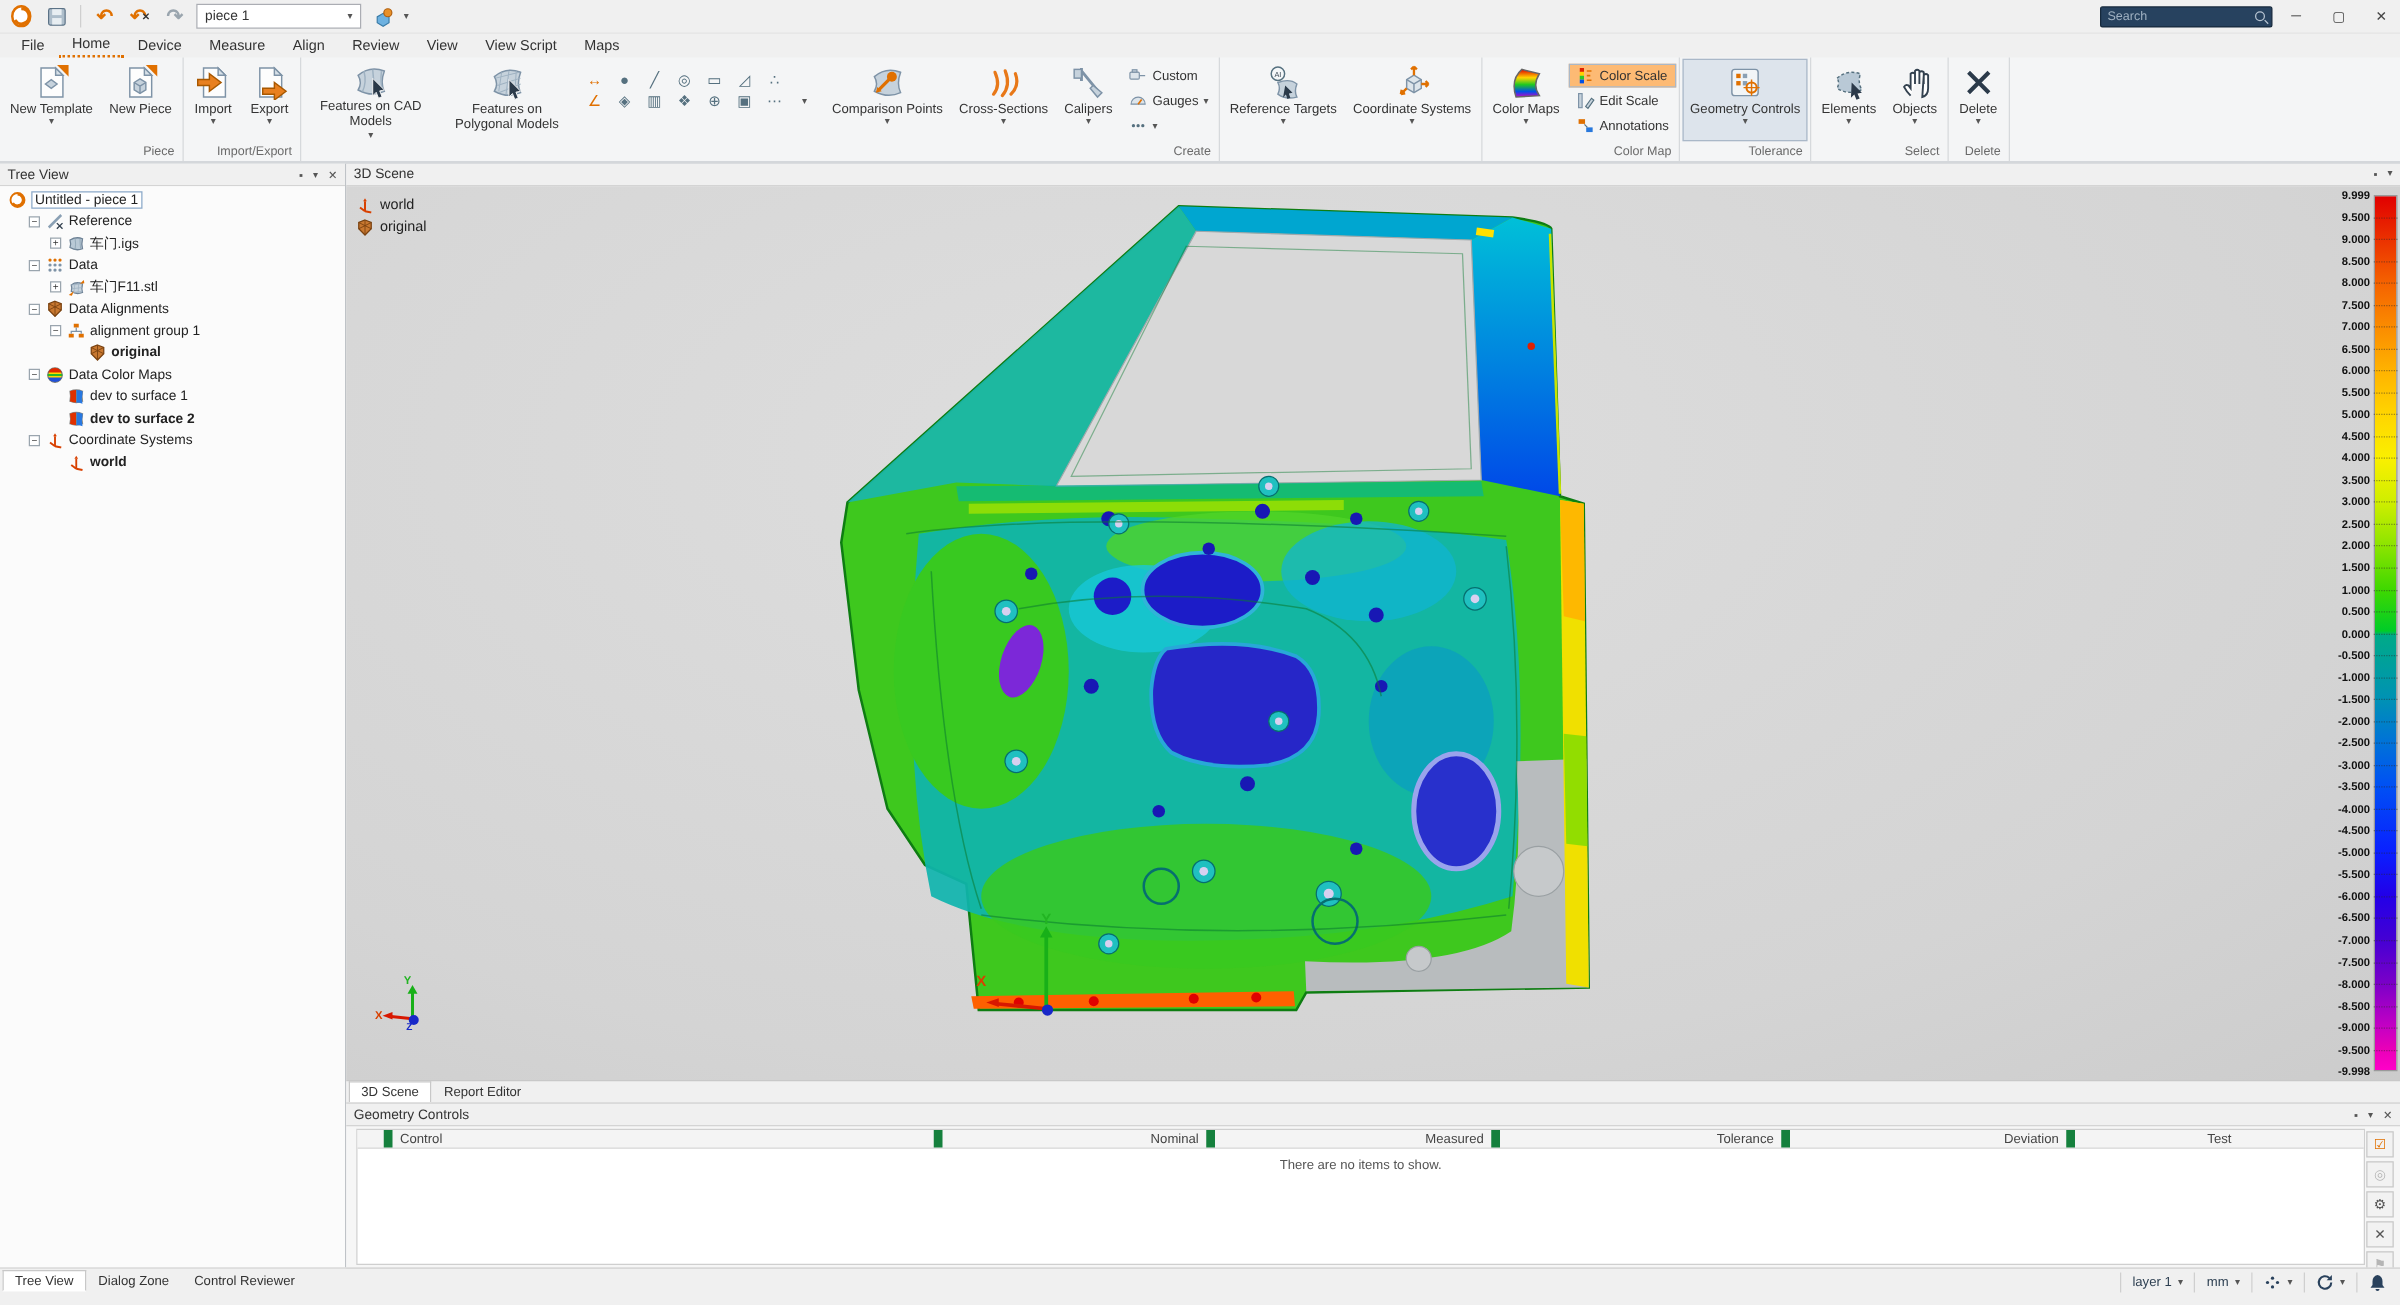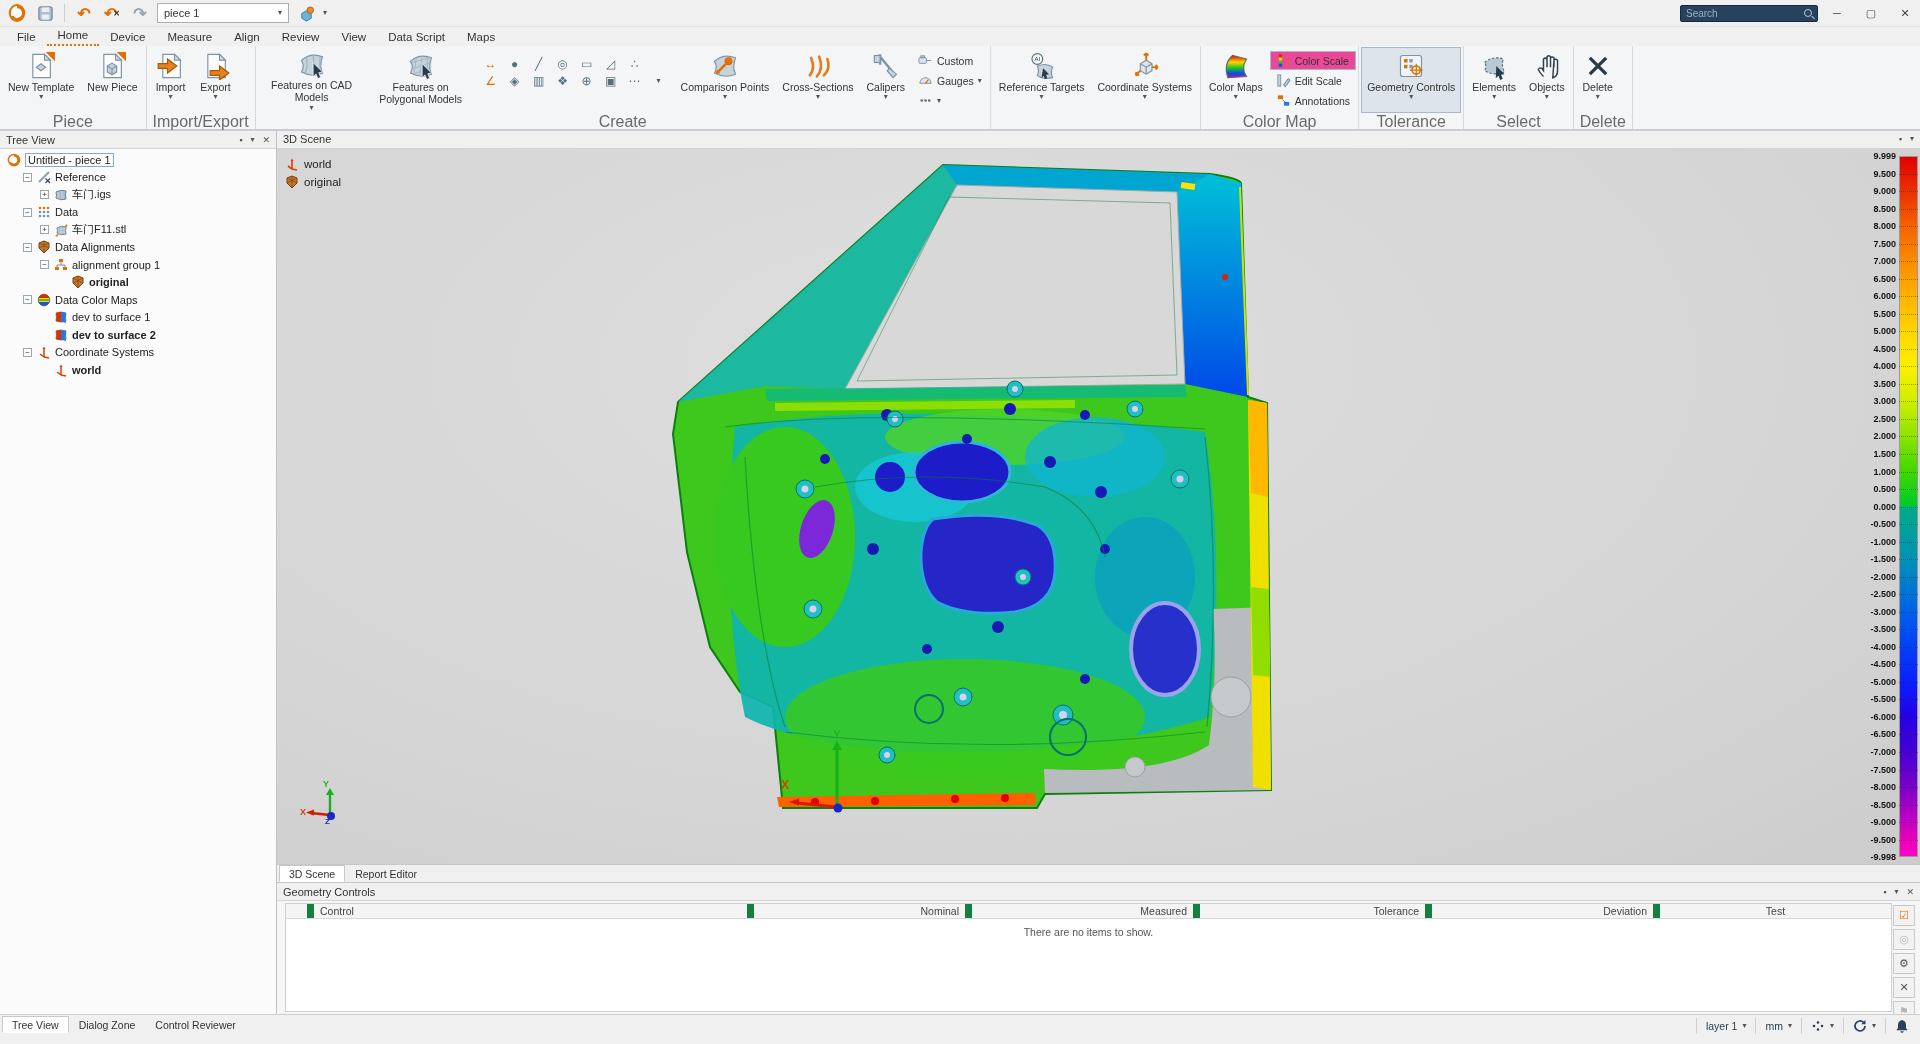--- a/index.html
+++ b/index.html
@@ -26,29 +26,29 @@
     transform:rotate(45deg); left:6px; top:7px; }
   .winbtn { width:30px; height:26px; display:flex; align-items:center; justify-content:center; color:#444; font-size:11px; }
   
   #menubar { height:19px; display:flex; align-items:flex-end; gap:0; background:#f0f0f0; padding-left:6px; }
   .menu-item { padding:2px 11px 3px; font-size:11.5px; color:#333; }
   .menu-item.active { font-weight:normal; border-bottom:2px dotted #e07000; }
   
   #ribbon { height:84px; background:#f4f5f6; border-bottom:1px solid #c9cdd2; display:flex; align-items:stretch; }
   .rgroup { display:flex; flex-direction:column; border-right:1px solid #d6d9dc; padding:1px 2px 0; }
   .rbody { flex:1; display:flex; align-items:flex-start; gap:1px; }
-  .glabel { height:14px; font-size:16px; color:#6a6a6a; text-align:center; line-height:14px; white-space:nowrap; padding:0 4px; }
+  .glabel { height:14px; font-size:10px; color:#6a6a6a; text-align:right; line-height:14px; white-space:nowrap; padding:0 4px; }
   .rbtn { display:flex; flex-direction:column; align-items:center; padding:3px 5px 1px; border:1px solid transparent;
     min-width:44px; height:66px; }
   .rbtn.hl { background:#dde4ec; border-color:#aab8c8; }
   .rbtn .ric { height:30px; display:flex; align-items:center; justify-content:center; }
   .rbtn .rlab { font-size:10.5px; text-align:center; line-height:1.18; max-width:96px; color:#333; }
   .rstack { display:flex; flex-direction:column; gap:1px; padding-top:4px; }
   .sbtn { display:flex; align-items:center; gap:4px; height:19px; padding:0 5px; border:1px solid transparent; font-size:10.5px; }
-  .sbtn.hl { background:#ec4899; border-color:#aab8c8; }
+  .sbtn.hl { background:#fdba74; border-color:#aab8c8; }
   .rgrid { display:grid; grid-template-columns:repeat(8,24px); grid-auto-rows:17px; padding:8px 3px 0;
     align-items:center; justify-items:center; }
   .gi { font-size:12px; color:#55707f; line-height:1; }
   .gi.or { color:#e07000; }
   
   #main { display:flex; height:884px; border-top:1px solid #c9cdd2; }
   #leftpanel { width:277px; background:#fafafa; border-right:1px solid #bfc3c7; display:flex; flex-direction:column; }
   .panel-h { height:18px; background:#f0f0f0; border-bottom:1px solid #d4d4d4; display:flex; align-items:center;
     padding:0 6px; font-size:11px; color:#333; }
   .ph-icons { margin-left:auto; display:flex; gap:8px; color:#555; font-size:9px; align-items:center; }
@@ -138,21 +138,21 @@
 </div>
 
 <div id="menubar">
   <span class="menu-item">File</span>
   <span class="menu-item active">Home</span>
   <span class="menu-item">Device</span>
   <span class="menu-item">Measure</span>
   <span class="menu-item">Align</span>
   <span class="menu-item">Review</span>
   <span class="menu-item">View</span>
-  <span class="menu-item">Data Script</span>
+  <span class="menu-item">View Script</span>
   <span class="menu-item">Maps</span>
 </div>
 
 <div id="ribbon">
     <div class="rgroup">
       <div class="rbody">
         <div class="rbtn">
           <span class="ric">
             <svg width="28" height="28" viewBox="0 0 24 24">
               <path d="M5 2h10l5 5v15H5z" fill="#fdfdfd" stroke="#7e93a7"></path>

